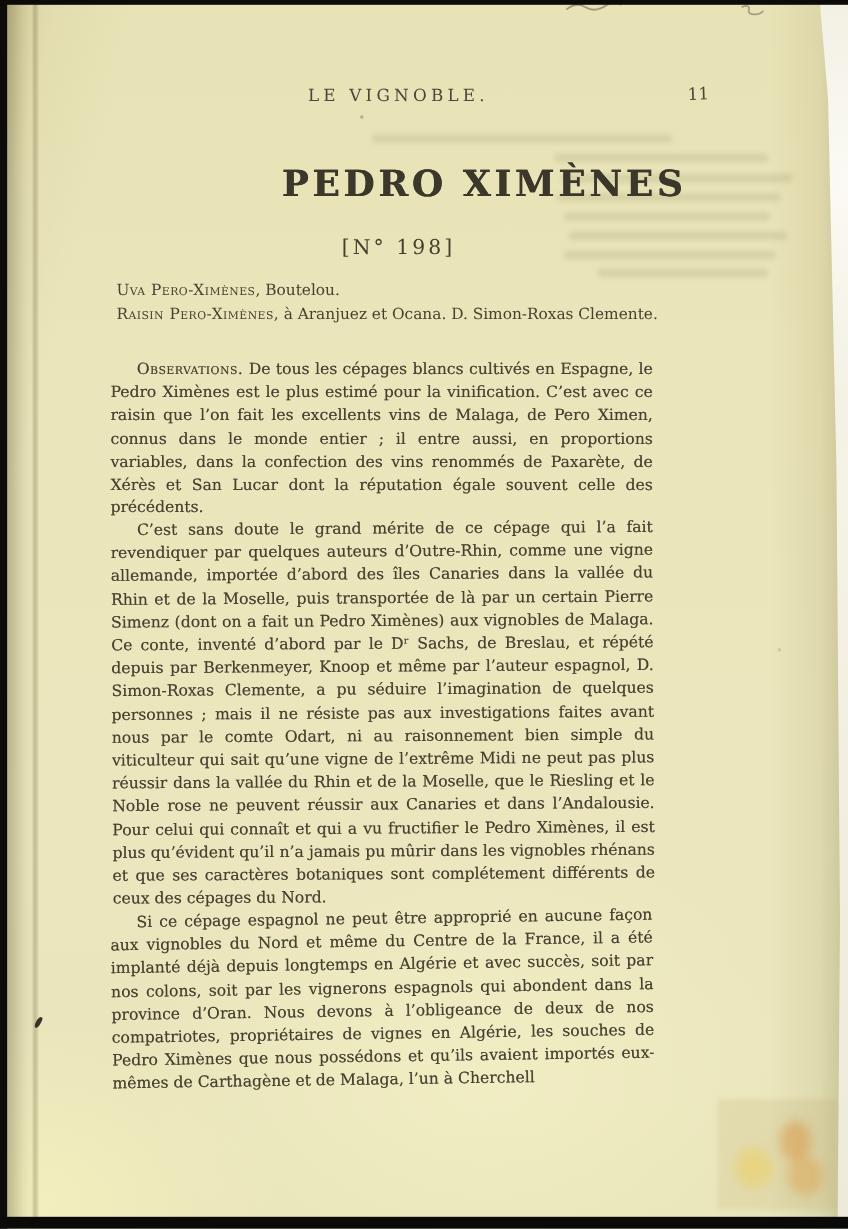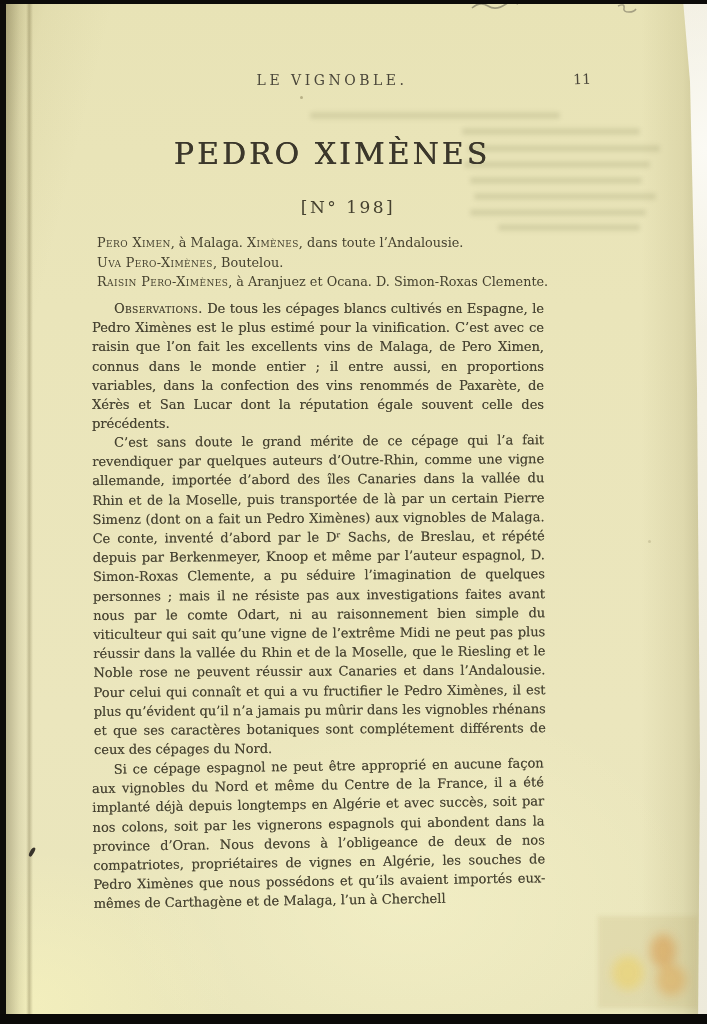--- a/index.html
+++ b/index.html
@@ -32,24 +32,24 @@
     background:linear-gradient(90deg, rgba(70,62,30,.30) 0%, rgba(70,62,30,.08) 60%, rgba(70,62,30,0) 100%);}
 
   
   .bar-top{position:absolute;left:0;top:0;width:707px;height:4px;background:#0c0b09;}
   .bar-bottom{position:absolute;left:0;top:1014px;width:707px;height:10px;background:#0b0a08;}
   .edge-left{position:absolute;left:0;top:0;width:6px;height:1024px;background:#0d0c0a;}
   .running-head{position:absolute;left:92px;top:72px;width:480px;text-align:center;
     font-size:14px;letter-spacing:3.5px;color:#4b473a;}
   .folio{position:absolute;left:552px;top:71px;width:60px;text-align:center;
     font-size:14px;color:#4b473a;transform:rotate(-2deg);}
-  .entry-title{position:absolute;left:92px;top:136px;width:480px;text-align:center;
-    font-size:30px;font-weight:normal;letter-spacing:3px;color:#3b372b;
+  .entry-title{position:absolute;left:92px;top:136px;width:480px;text-align:right;
+    font-size:30px;font-weight:bold;letter-spacing:3px;color:#3b372b;
     text-shadow:.3px 0 0 #3b372b;}
-  .entry-number{position:absolute;left:108px;top:197px;width:480px;text-align:center;
+  .entry-number{position:absolute;left:92px;top:197px;width:480px;text-align:center;
     font-size:17px;letter-spacing:2.5px;color:#45412f;}
 
   .synonyms{position:absolute;left:97px;top:233px;width:478px;
     font-size:12.8px;line-height:19.5px;color:#45412f;}
   .synonyms p{margin:0;}
   .sc{font-variant:small-caps;letter-spacing:.4px;}
 
   .body-text{position:absolute;left:92px;top:299px;width:452px;
     font-size:13px;line-height:19.2px;text-align:justify;color:#454130;
     text-shadow:.2px 0 0 rgba(69,65,48,.55);}
@@ -93,21 +93,20 @@
     <div class="ghost-line" style="left:470px;top:209px;width:176px;"></div>
     <div class="ghost-line" style="left:498px;top:224px;width:142px;"></div>
 
     <div class="running-head">LE VIGNOBLE.</div>
     <div class="folio">11</div>
 
     <div class="entry-title">PEDRO XIMÈNES</div>
     <div class="entry-number">[N° 198]</div>
 
     <div class="synonyms">
-      <p><span class="sc">Pero Ximen</span><span>, à Malaga. </span><span class="sc">Ximènes</span><span>, dans toute l’Andalousie.</span></p>
       <p><span class="sc">Uva Pero-Ximènes</span><span>, Boutelou.</span></p>
       <p><span class="sc">Raisin Pero-Ximènes</span><span>, à Aranjuez et Ocana. D. Simon-Roxas Clemente.</span></p>
     </div>
 
     <div class="body-text">
       <p class="par-p1"><span class="sc">Observations.</span><span> De tous les cépages blancs cultivés en Espagne, le Pedro Ximènes est le plus estimé pour la vinification. C’est avec ce raisin que l’on fait les excellents vins de Malaga, de Pero Ximen, connus dans le monde entier ; il entre aussi, en proportions variables, dans la confection des vins renommés de Paxarète, de Xérès et San Lucar dont la réputation égale souvent celle des précédents.</span></p>
       <p class="par-p2">C’est sans doute le grand mérite de ce cépage qui l’a fait revendiquer par quelques auteurs d’Outre-Rhin, comme une vigne allemande, importée d’abord des îles Canaries dans la vallée du Rhin et de la Moselle, puis transportée de là par un certain Pierre Simenz (dont on a fait un Pedro Ximènes) aux vignobles de Malaga. Ce conte, inventé d’abord par le Dʳ Sachs, de Breslau, et répété depuis par Berkenmeyer, Knoop et même par l’auteur espagnol, D. Simon-Roxas Clemente, a pu séduire l’imagination de quelques personnes ; mais il ne résiste pas aux investigations faites avant nous par le comte Odart, ni au raisonnement bien simple du viticulteur qui sait qu’une vigne de l’extrême Midi ne peut pas plus réussir dans la vallée du Rhin et de la Moselle, que le Riesling et le Noble rose ne peuvent réussir aux Canaries et dans l’Andalousie. Pour celui qui connaît et qui a vu fructifier le Pedro Ximènes, il est plus qu’évident qu’il n’a jamais pu mûrir dans les vignobles rhénans et que ses caractères botaniques sont complétement différents de ceux des cépages du Nord.</p>
       <p class="par-p3">Si ce cépage espagnol ne peut être approprié en aucune façon aux vignobles du Nord et même du Centre de la France, il a été implanté déjà depuis longtemps en Algérie et avec succès, soit par nos colons, soit par les vignerons espagnols qui abondent dans la province d’Oran. Nous devons à l’obligeance de deux de nos compatriotes, propriétaires de vignes en Algérie, les souches de Pedro Ximènes que nous possédons et qu’ils avaient importés eux-mêmes de Carthagène et de Malaga, l’un à Cherchell</p>
     </div>
 

